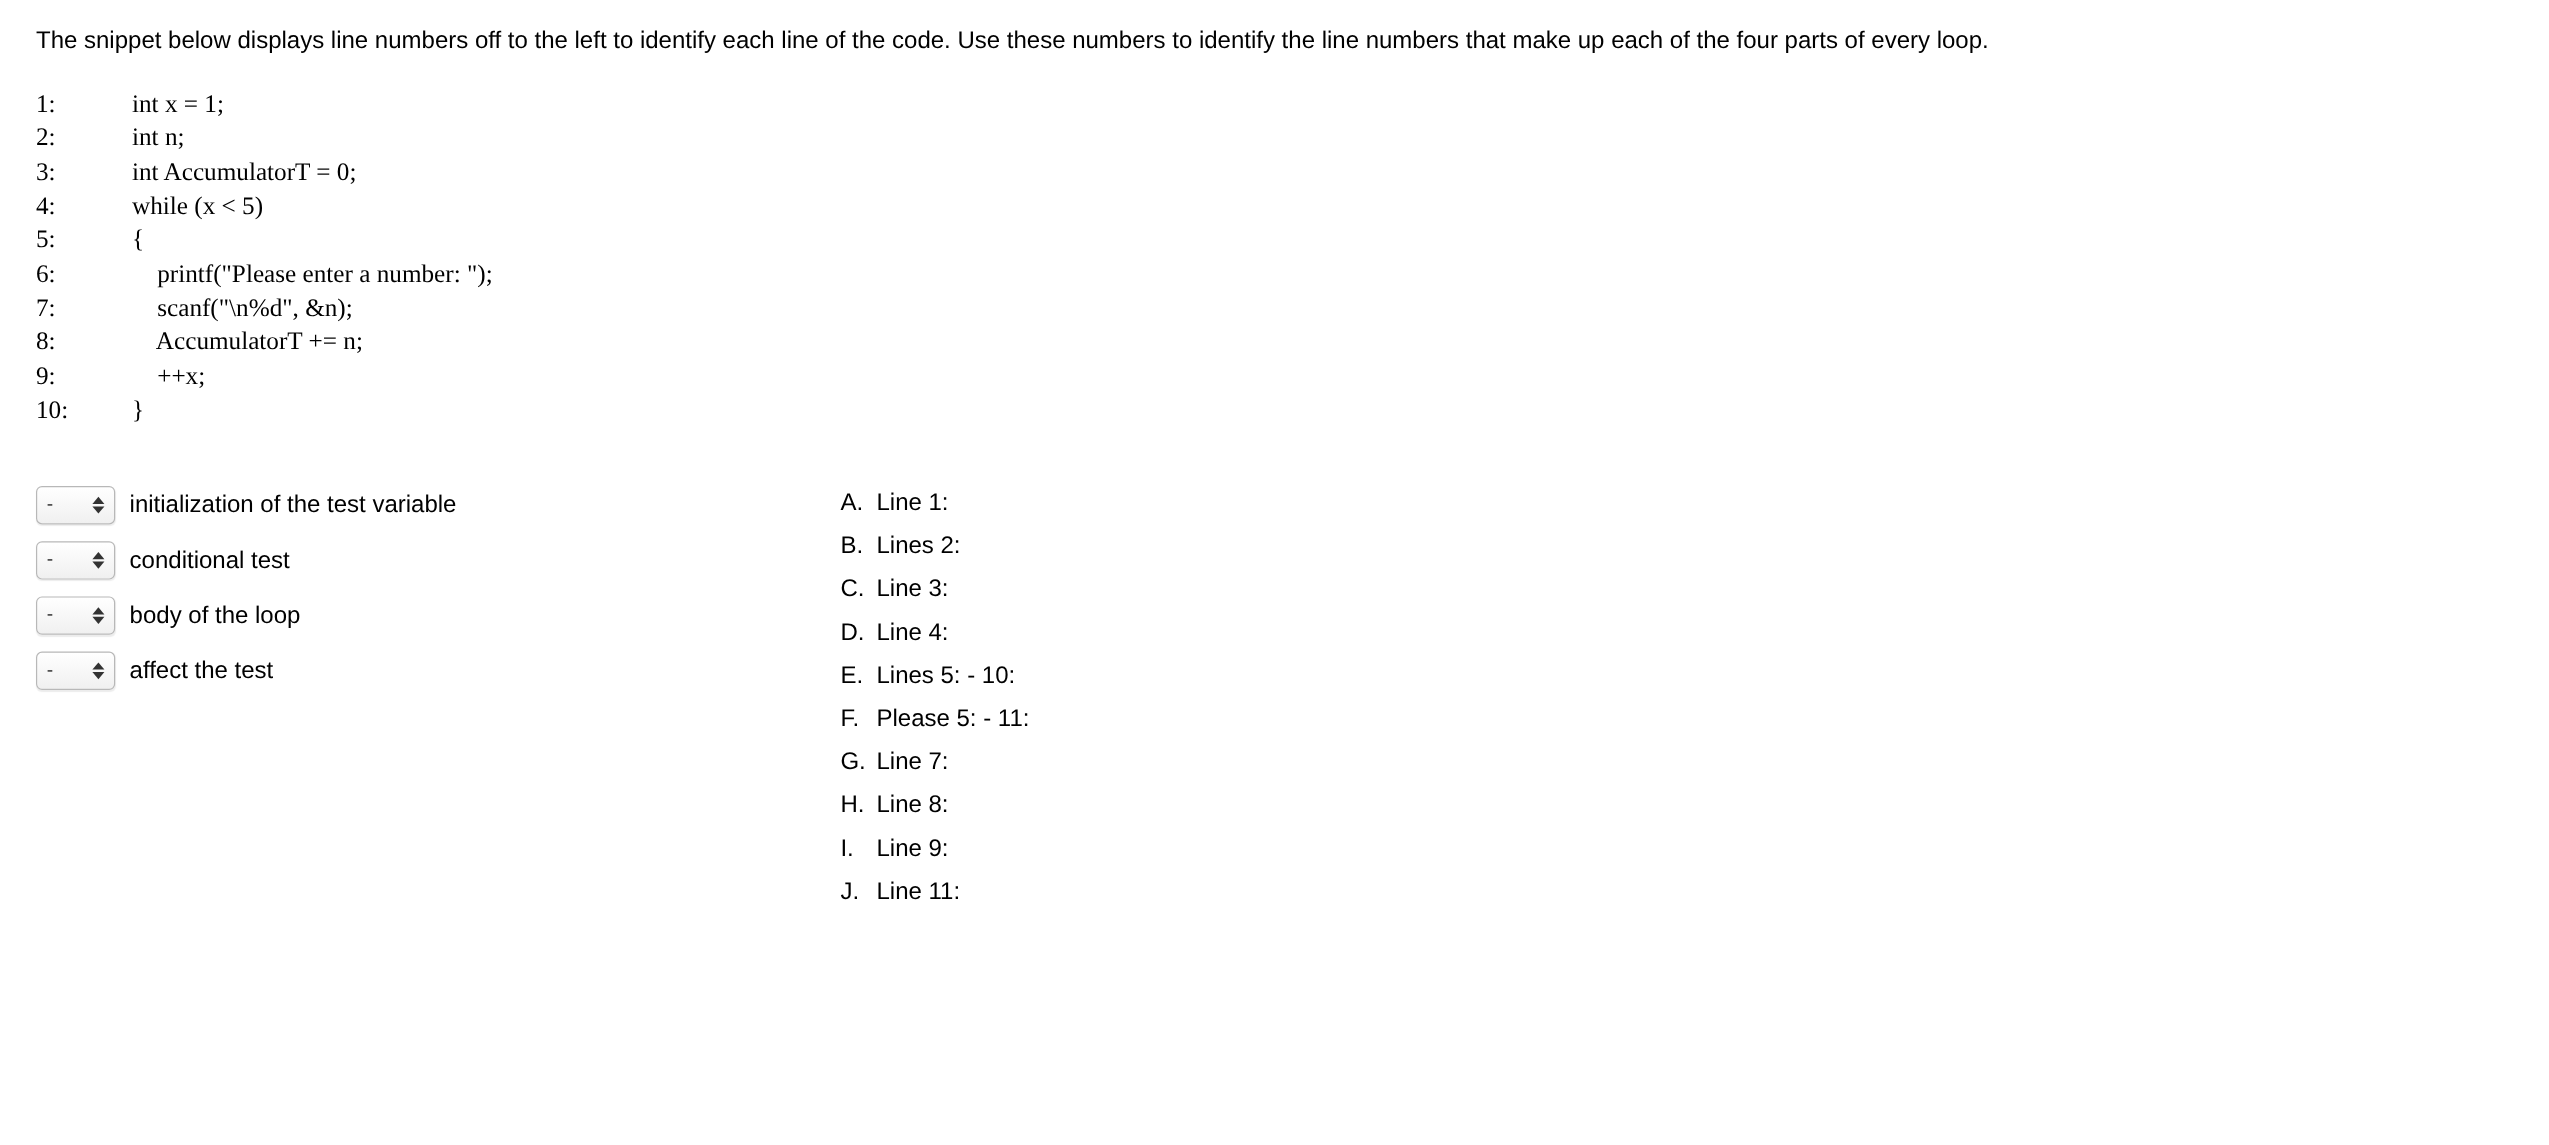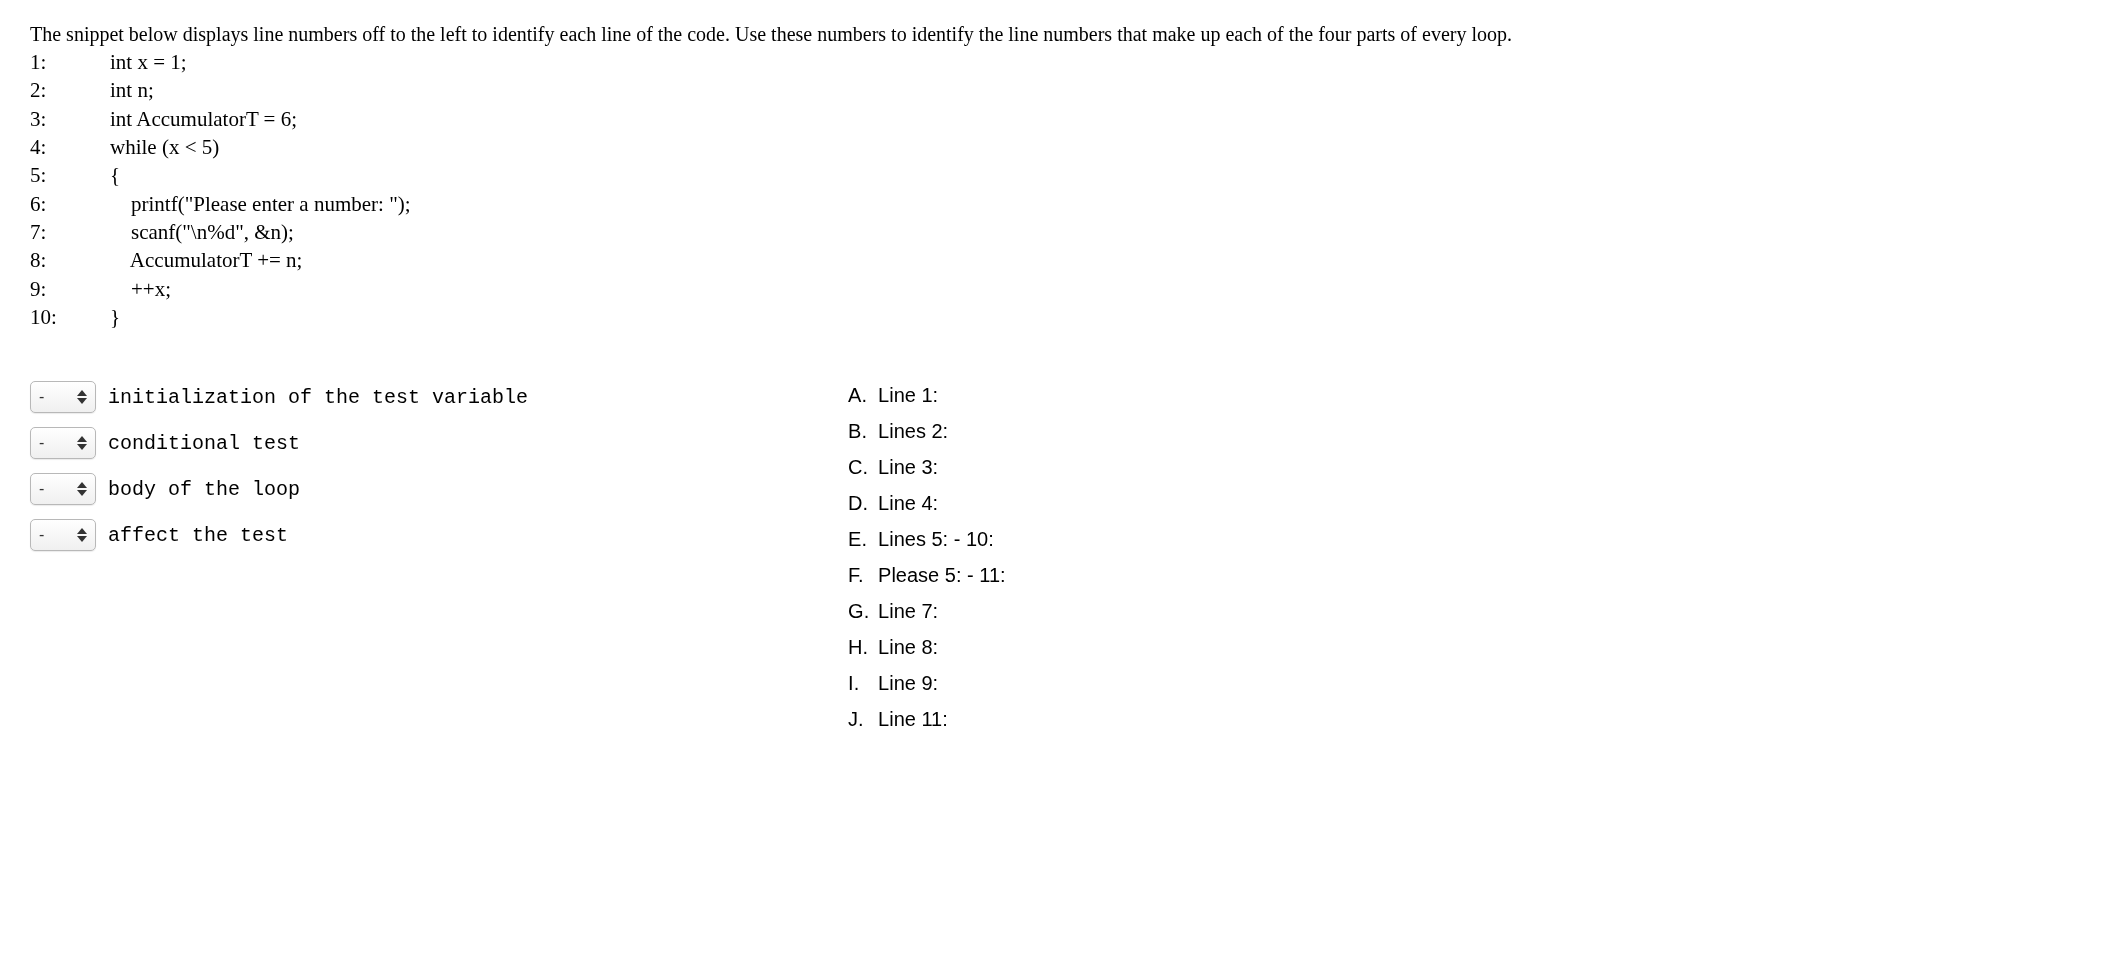--- a/index.html
+++ b/index.html
@@ -9,22 +9,22 @@
     }
     body {
       font-family: -apple-system, BlinkMacSystemFont, "Segoe UI", Arial, sans-serif;
       background: #ffffff;
       color: #000000;
       padding: 20px 30px;
     }
     .instructions {
       font-size: 20px;
       line-height: 1.4;
+      margin-bottom: 24px;
       max-width: 1900px;
-      font-family: Liberation Serif, serif;
     }
     .code-block {
       font-family: "Times New Roman", Times, serif;
       font-size: 21px;
       line-height: 1.35;
       margin-bottom: 50px;
     }
     .code-line {
       display: flex;
     }
@@ -82,21 +82,20 @@
       border-right: 5px solid transparent;
     }
     .arrow-up {
       border-bottom: 6px solid #333;
     }
     .arrow-down {
       border-top: 6px solid #333;
     }
     .match-label {
       font-size: 20px;
-      font-family: Liberation Mono, monospace;
     }
     .choices-column {
       display: flex;
       flex-direction: column;
       gap: 8px;
     }
     .choice-row {
       display: flex;
       font-size: 20px;
       line-height: 1.4;
@@ -114,21 +113,21 @@
   <div class="code-line">
     <span class="line-number">1:</span>
     <span class="code-content">int x = 1;</span>
   </div>
   <div class="code-line">
     <span class="line-number">2:</span>
     <span class="code-content">int n;</span>
   </div>
   <div class="code-line">
     <span class="line-number">3:</span>
-    <span class="code-content">int AccumulatorT = 6;</span>
+    <span class="code-content">int AccumulatorT = 0;</span>
   </div>
   <div class="code-line">
     <span class="line-number">4:</span>
     <span class="code-content">while (x &lt; 5)</span>
   </div>
   <div class="code-line">
     <span class="line-number">5:</span>
     <span class="code-content">{</span>
   </div>
   <div class="code-line">

